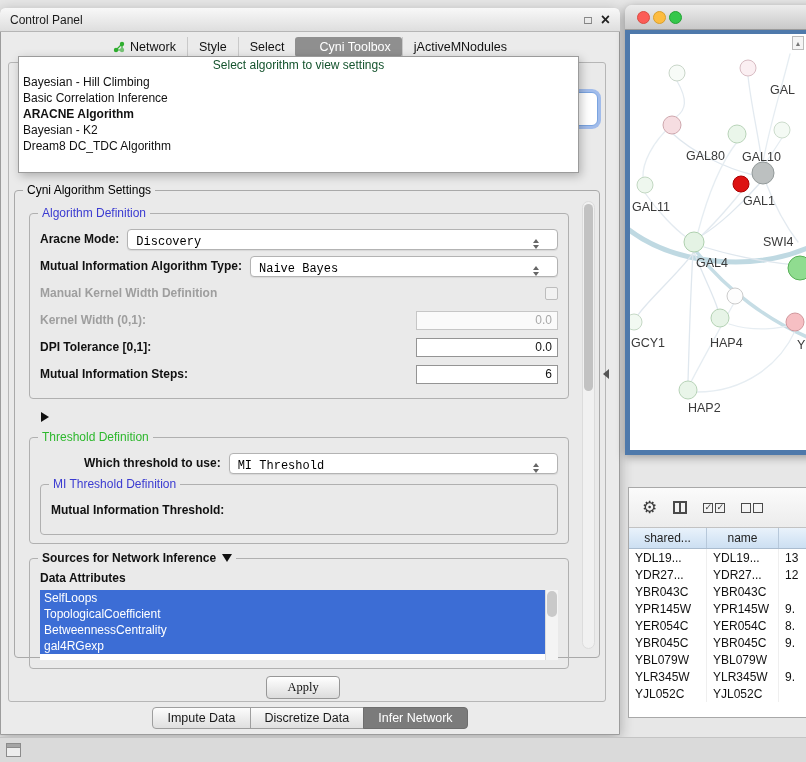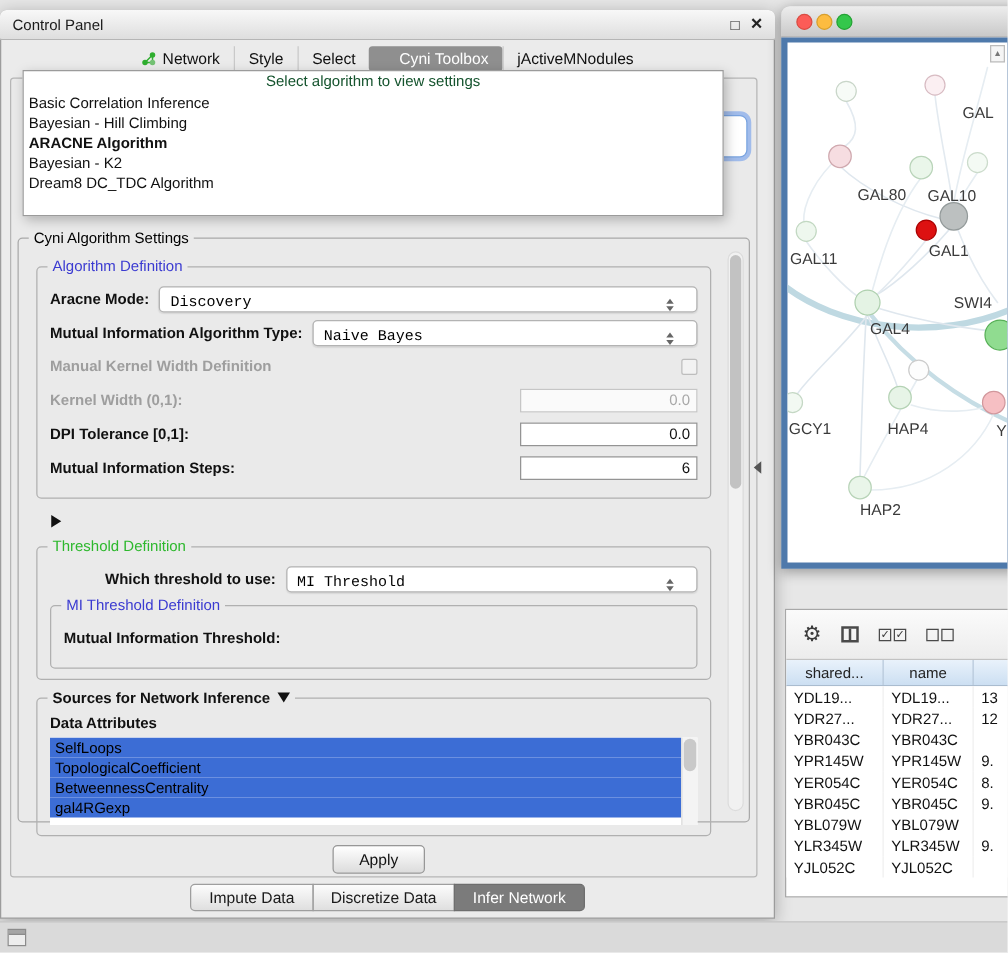--- a/index.html
+++ b/index.html
@@ -76,32 +76,32 @@
 
   .threshold-group { margin-top:10px; padding:14px 10px 8px; }
   .which-row { padding-left:44px; }
   .mi-group { margin-top:10px; padding:14px 10px 8px; }
 
   .sources-group { margin-top:14px; padding:12px 10px 8px; }
   .src-legend { display:flex; align-items:center; font-weight:bold; color:#111; }
   .src-sub { font-weight:bold; font-size:12px; margin-bottom:5px; color:#111; }
   .src-list { position:relative; height:70px; background:#fff; overflow:hidden; }
   .src-items { position:absolute; left:0; top:0; right:13px; }
-  .src-item { height:16px; line-height:16px; background:#3c6dd5; color:#000000; font-size:12px; padding-left:4px; }
+  .src-item { height:16px; line-height:16px; background:#3c6dd5; color:#ffffff; font-size:12px; padding-left:4px; }
   .src-scroll { position:absolute; right:0; top:0; bottom:0; width:13px; background:#f4f4f4; border-left:1px solid #dcdcdc; }
   .src-thumb { position:absolute; left:1px; right:1px; top:1px; height:26px; background:#c9c9c9; border-radius:6px; }
 
   .vscroll { position:absolute; right:4px; top:10px; bottom:8px; width:13px;
     background:#f1f1f1; border:1px solid #dcdcdc; border-radius:7px; }
   .vscroll .thumb { position:absolute; left:1px; right:1px; top:2px; height:42%;
     background:#c2c2c2; border-radius:6px; }
 
   .apply { position:absolute; left:266px; top:676px; width:74px; height:23px; z-index:3;
     border:1px solid #979797; border-radius:4px; background:linear-gradient(#ffffff,#dcdcdc);
-    font-size:12.5px; font-family:Liberation Sans, sans-serif; color:#111; }
+    font-size:12.5px; font-family:Liberation Serif, serif; color:#111; }
 
   .bottom-tabs { position:absolute; left:0; top:707px; width:620px; display:flex; justify-content:center; z-index:3; }
   .btab { height:22px; line-height:20px; padding:0 14px; font-size:12.5px; color:#1a1a1a;
     background:linear-gradient(#fcfcfc,#dfdfdf); border:1px solid #9e9e9e; }
   .btab + .btab { margin-left:-1px; }
   .btab:first-child { border-radius:4px 0 0 4px; }
   .btab:last-child { border-radius:0 4px 4px 0; }
   .btab.active { background:#7b7b7b; color:#fff; border-color:#6e6e6e; }
 
   .cp-grip { position:absolute; left:603px; top:369px; width:0; height:0; z-index:6;
@@ -299,22 +299,22 @@
       <div class="btab">Impute Data</div>
       <div class="btab">Discretize Data</div>
       <div class="btab active">Infer Network</div>
     </div>
 
   <div class="cp-grip"></div>
 
   <div class="popup">
     <div class="popup-ph">Select algorithm to view settings</div>
     <div>
+        <div class="popup-item">Bayesian - Hill Climbing</div>
         <div class="popup-item">Basic Correlation Inference</div>
-        <div class="popup-item">Bayesian - Hill Climbing</div>
         <div class="popup-item hl">ARACNE Algorithm</div>
         <div class="popup-item">Bayesian - K2</div>
         <div class="popup-item">Dream8 DC_TDC Algorithm</div>
       </div>
   </div>
 
   <div class="netwin">
     <div class="net-titlebar">
       <span class="tl red"></span>
       <span class="tl yellow"></span>

